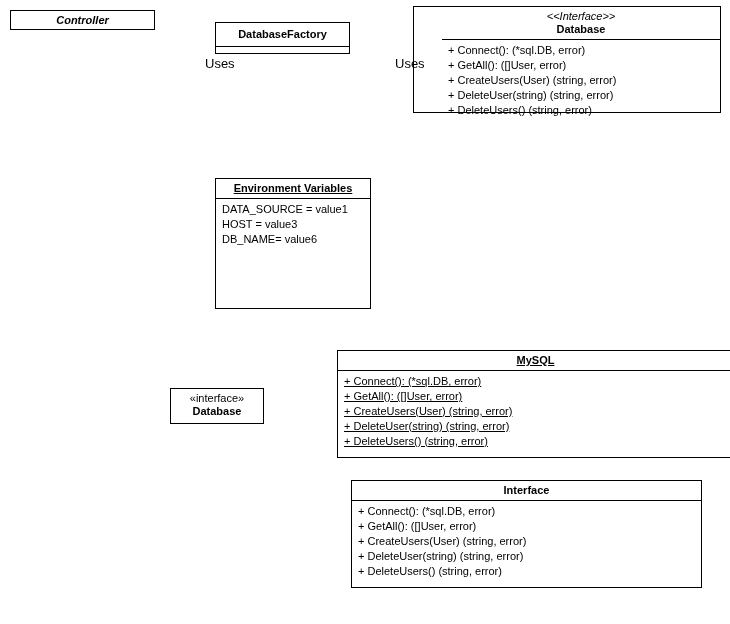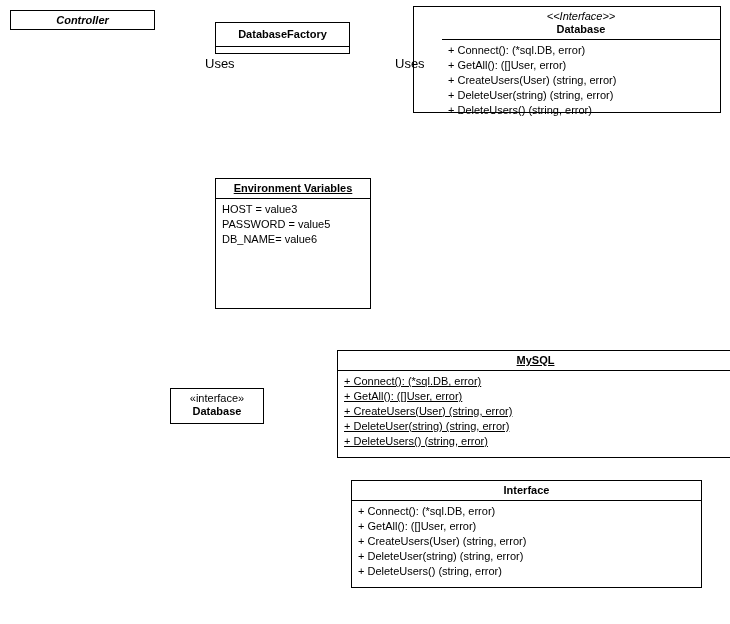--- a/index.html
+++ b/index.html
@@ -73,22 +73,22 @@
     <div>+ DeleteUser(string) (string, error)</div>
     <div>+ DeleteUsers() (string, error)</div>
   </div>
 </div>
 
 <div class="uml-box" style="left:215px; top:178px; width:156px; height:131px;">
   <div class="uml-title">
     <span class="under">Environment Variables</span>
   </div>
   <div class="uml-methods">
+    <div>DATA_SOURCE = value1</div>
     <div>HOST = value3</div>
-    <div>PASSWORD = value5</div>
     <div>DB_NAME= value6</div>
   </div>
 </div>
 
 <div class="uml-box" style="left:170px; top:388px; width:94px; height:36px;">
   <div class="uml-title no-border" style="padding:3px;">
     <span style="display:block; font-weight:normal;">«interface»</span>
     <span>Database</span>
   </div>
 </div>

